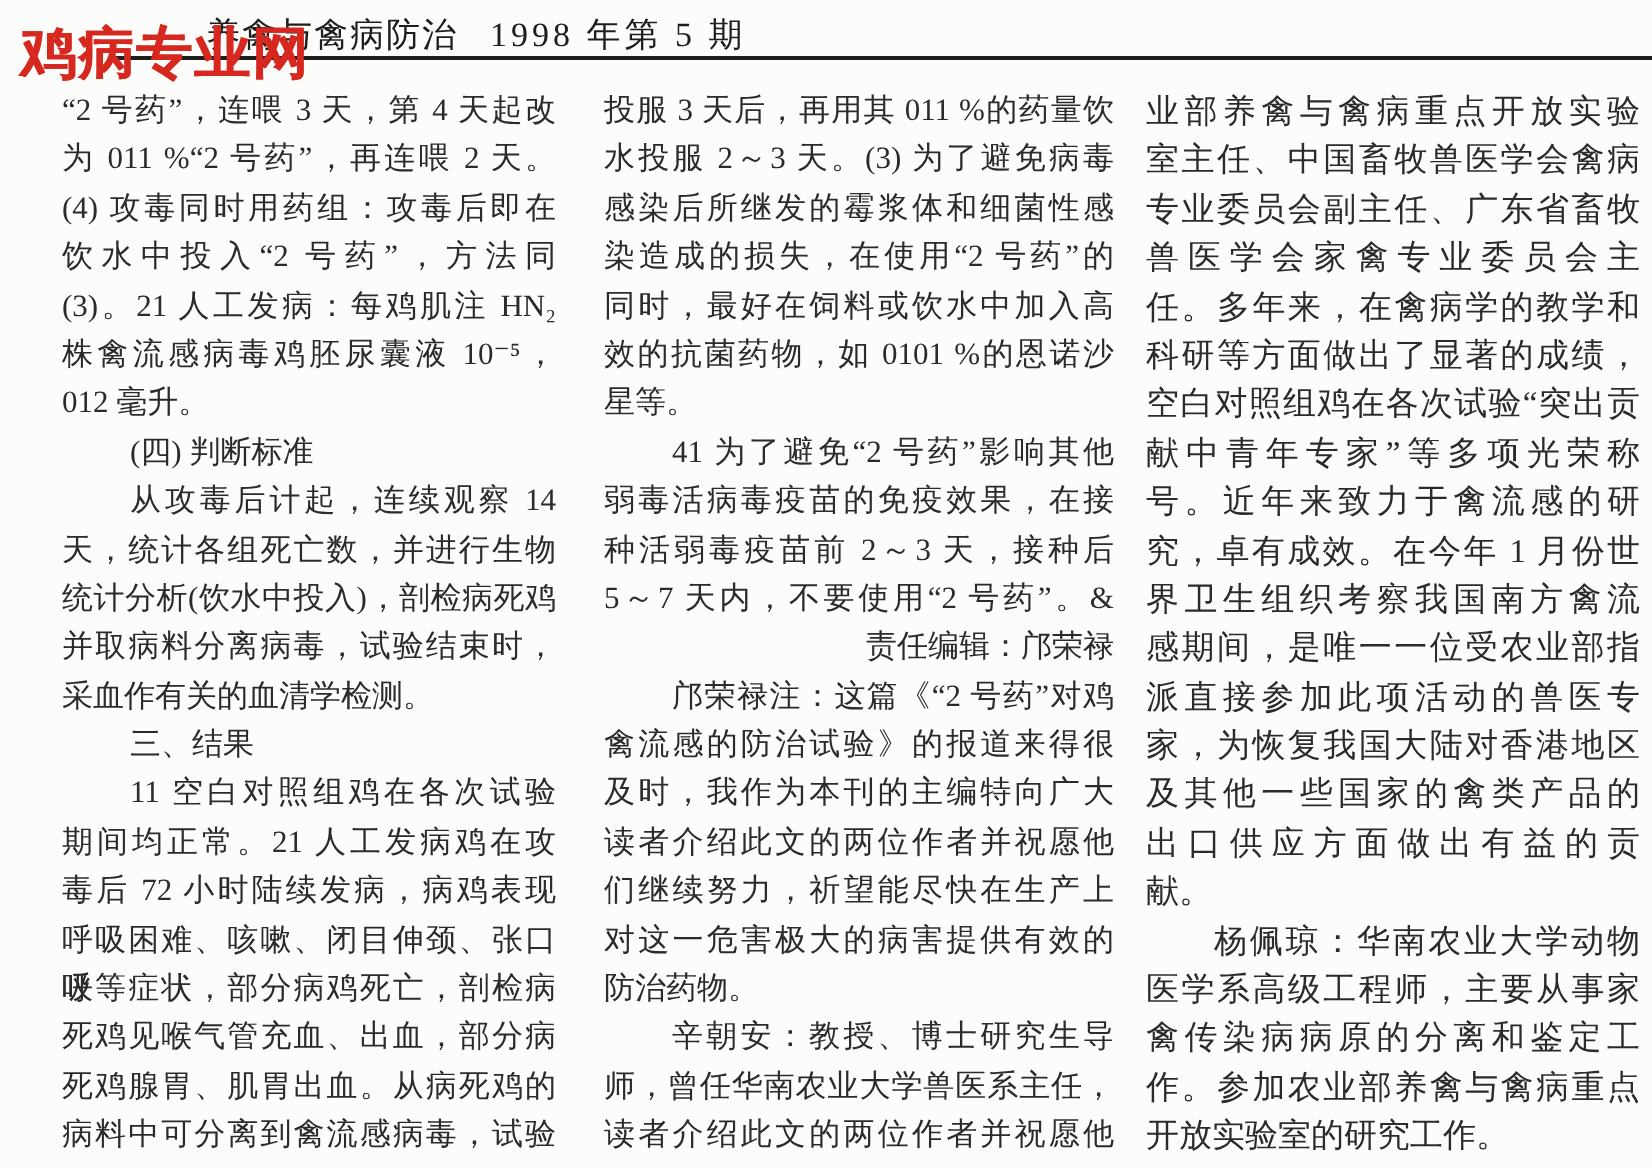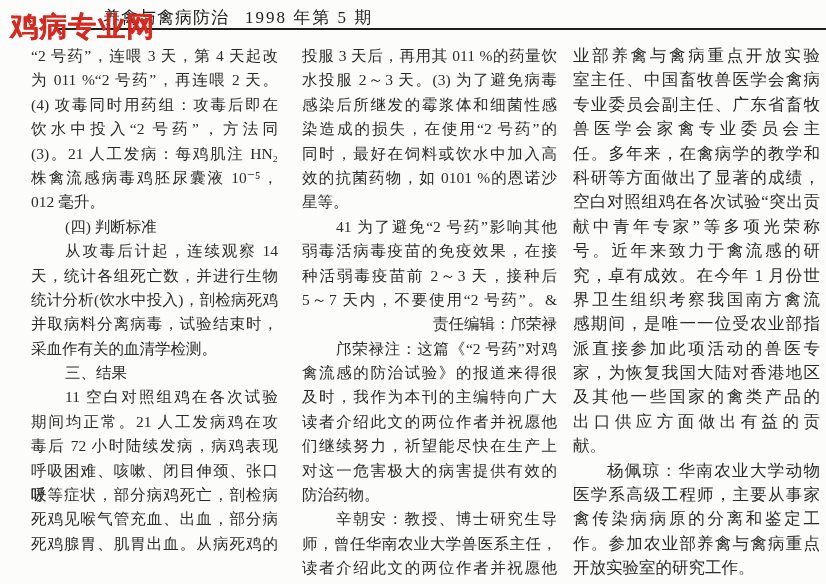--- a/index.html
+++ b/index.html
@@ -15,21 +15,21 @@
     position:absolute;top:6px;left:103px;font-size:17px;color:#1d1d1d;
     letter-spacing:1px;white-space:nowrap;
   }
   .hdr-text .issue{margin-left:16px;letter-spacing:2px;}
   .watermark{
     position:absolute;top:8px;left:10px;font-size:28px;font-weight:900;
     letter-spacing:1px;white-space:nowrap;z-index:5;
     font-family:"Liberation Sans","DejaVu Sans",sans-serif;
     text-shadow:0.5px 0 0 currentColor;
   }
-  .cols{position:absolute;top:44px;left:31px;display:flex;align-items:flex-start;}
+  .cols{position:absolute;top:44px;left:31px;display:flex;align-items:center;}
   .col{font-size:15.5px;line-height:24.4px;color:#2b2b2b;}
   .col-1{width:247px;}
   .col-2{width:255px;margin-left:24px;}
   .col-3{width:247px;margin-left:16px;font-size:16.5px;}
   .ln{
     height:24.4px;text-align:justify;text-align-last:justify;
     overflow:visible;
   }
   .ln.end{text-align-last:left;}
   .ln.right{text-align-last:right;}
@@ -64,20 +64,21 @@
         <div class="ln">并取病料分离病毒，试验结束时，</div>
         <div class="ln end">采血作有关的血清学检测。</div>
         <div class="ln ind end">三、结果</div>
         <div class="ln ind">11 空白对照组鸡在各次试验</div>
         <div class="ln">期间均正常。21 人工发病鸡在攻</div>
         <div class="ln">毒后 72 小时陆续发病，病鸡表现</div>
         <div class="ln">呼吸困难、咳嗽、闭目伸颈、张口呼</div>
         <div class="ln">吸等症状，部分病鸡死亡，剖检病</div>
         <div class="ln">死鸡见喉气管充血、出血，部分病</div>
         <div class="ln">死鸡腺胃、肌胃出血。从病死鸡的</div>
+        <div class="ln">病料中可分离到禽流感病毒，试验</div>
       </div>
     <div class="col col-2">
         <div class="ln">投服 3 天后，再用其 011 %的药量饮</div>
         <div class="ln">水投服 2～3 天。(3) 为了避免病毒</div>
         <div class="ln">感染后所继发的霉浆体和细菌性感</div>
         <div class="ln">染造成的损失，在使用“2 号药”的</div>
         <div class="ln">同时，最好在饲料或饮水中加入高</div>
         <div class="ln">效的抗菌药物，如 0101 %的恩诺沙</div>
         <div class="ln end">星等。</div>
         <div class="ln ind">41 为了避免“2 号药”影响其他</div>

